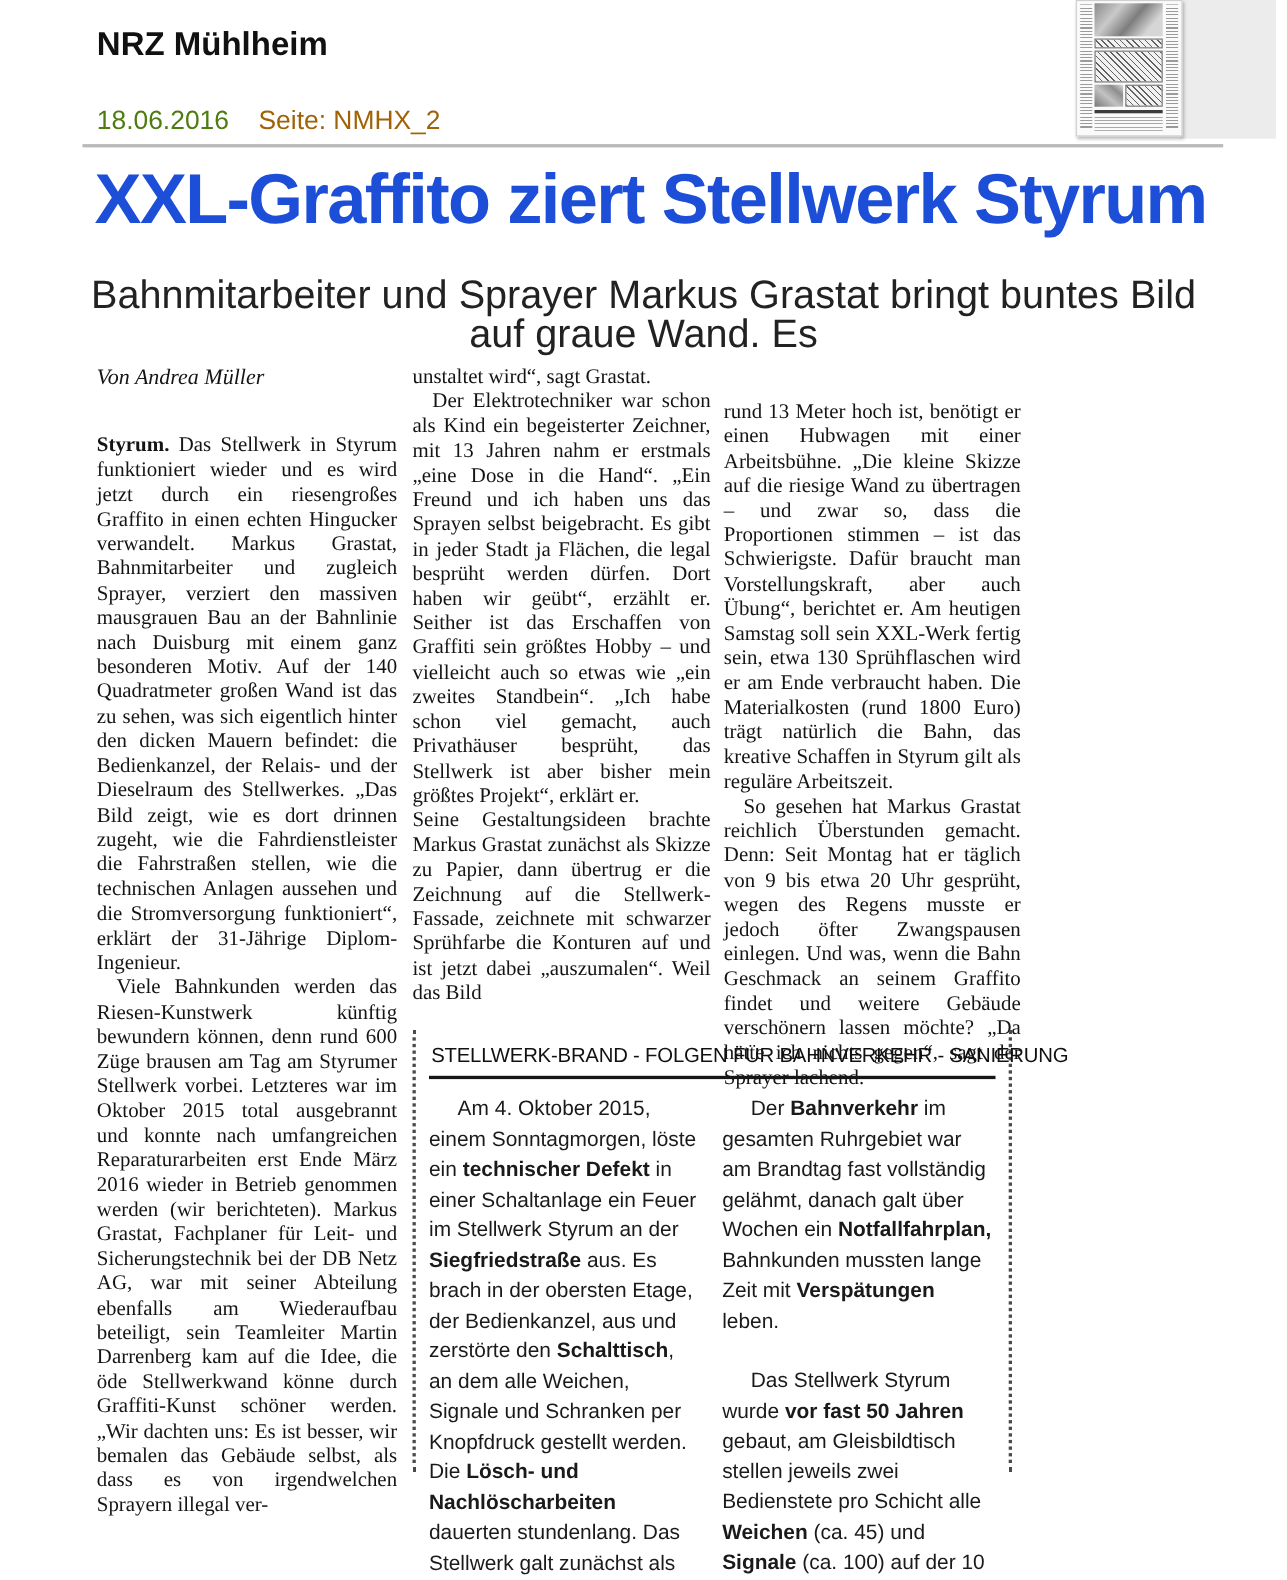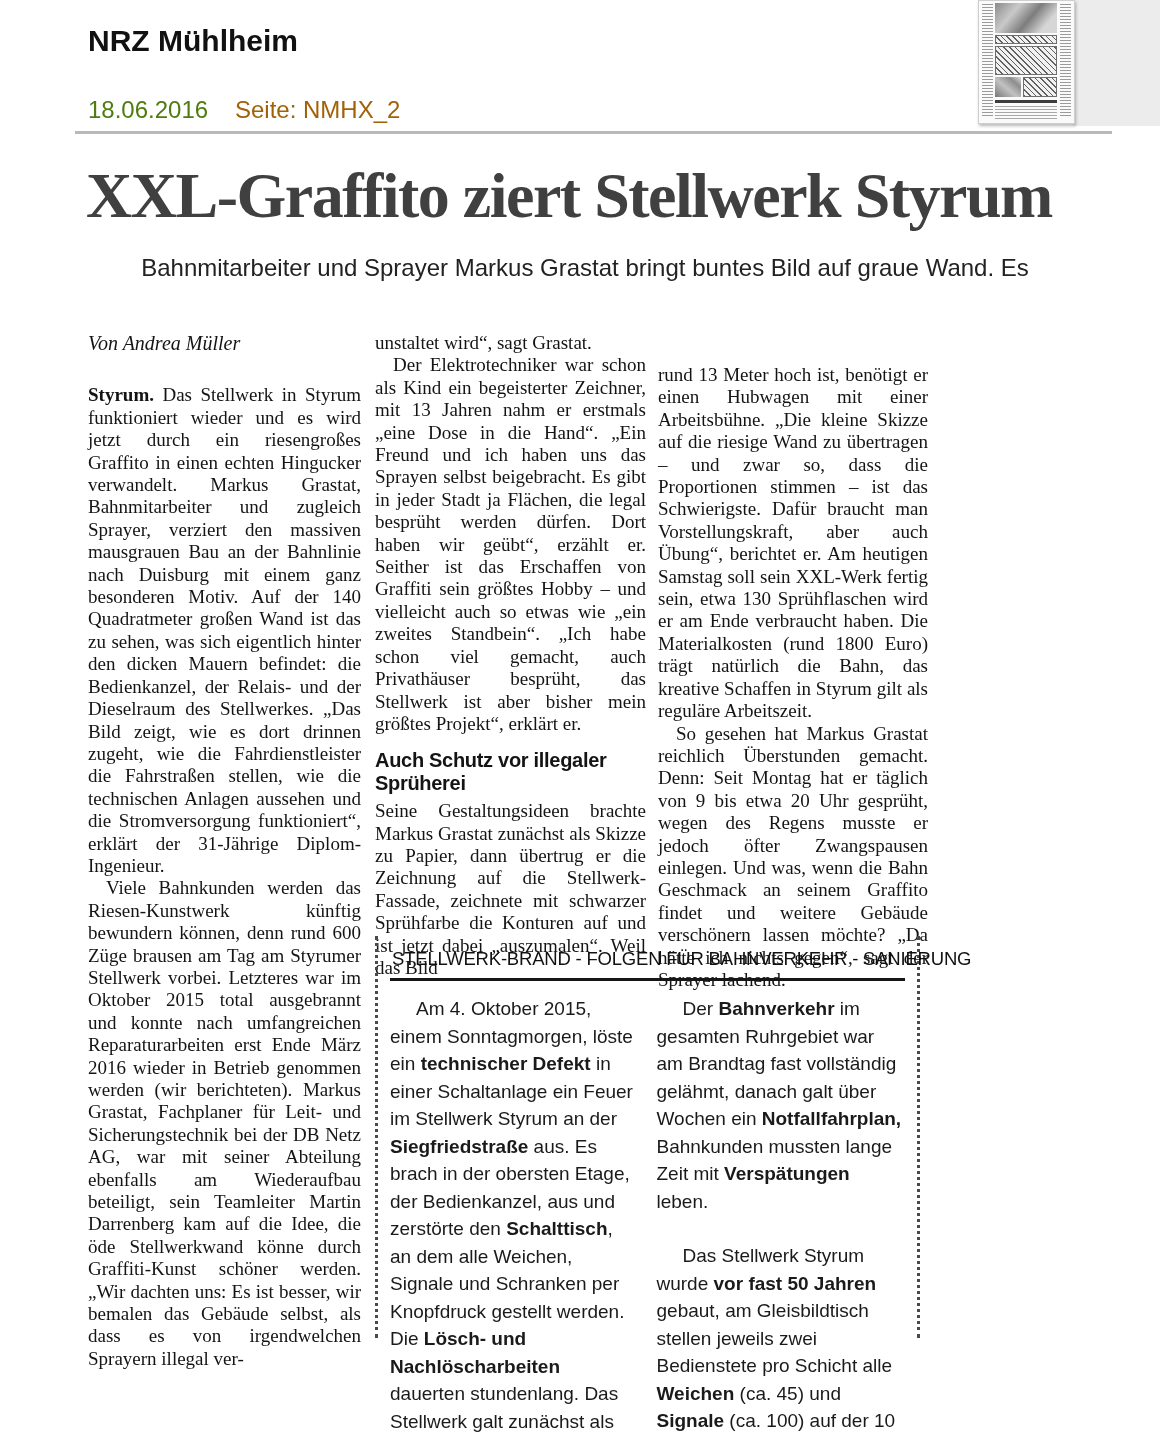--- a/index.html
+++ b/index.html
@@ -30,32 +30,32 @@
   .t-hatch1{left:16px;top:34px;width:62px;height:9px;}
   .t-hatch2{left:16px;top:45px;width:62px;height:29px;}
   .t-photo2{left:16px;top:76px;width:26px;height:20px;
             background:linear-gradient(40deg,#777 0%,#c2c2c2 45%,#8d8d8d 75%,#ddd 100%);}
   .t-hatch3{left:44px;top:76px;width:34px;height:20px;}
   .t-headbar{left:16px;top:99px;width:62px;height:3px;background:#3c3c3c;}
   .t-body{left:16px;top:105px;width:62px;height:13px;
           background:repeating-linear-gradient(to bottom,#a8a8a8 0 1px,transparent 1px 3px);}
 
   
-  .headline{position:absolute;left:86px;top:159px;width:1050px;
-            font-family:Liberation Serif, serif;font-weight:bold;font-size:64px;
-            letter-spacing:-1.5px;color:#404040;white-space:nowrap;}
+  .headline{position:absolute;left:86px;top:144px;width:1050px;
+            font-family:Liberation Sans, sans-serif;font-weight:bold;font-size:64px;
+            letter-spacing:-1.5px;color:#1d4ed8;white-space:nowrap;}
   .subheadline{position:absolute;left:65px;top:250px;width:1040px;text-align:center;
-               font-family:"Liberation Sans",sans-serif;font-size:24px;line-height:35px;color:#222;}
+               font-family:"Liberation Sans",sans-serif;font-size:36px;line-height:35px;color:#222;}
 
   
   .col{position:absolute;font-size:19px;line-height:22.4px;text-align:justify;color:#141414;}
   .col-1{left:88px;top:332px;width:273px;}
   .col-2{left:375px;top:332px;width:271px;}
   .col-3{left:658px;top:332px;width:270px;margin-top:32px;}
-  .byline{font-style:italic;font-size:20px;margin-bottom:30px;text-align:left;}
+  .byline{font-style:italic;font-size:20px;margin-bottom:40px;text-align:left;}
   .para{margin:0;}
   .para.indent{text-indent:18px;}
   .b{font-weight:bold;}
   .col-subhead{font-family:"Liberation Sans",sans-serif;font-weight:bold;font-size:20px;
                margin-top:14px;margin-bottom:6px;text-align:left;letter-spacing:-0.3px;}
 
   
   .infobox{position:absolute;left:375px;top:936px;width:545px;height:402px;box-sizing:border-box;
            border-left:3px dotted #4a4a4a;border-right:3px dotted #4a4a4a;padding:8px 12px 0 12px;
            font-family:"Liberation Sans",sans-serif;}
@@ -100,21 +100,20 @@
     <div class="byline">Von Andrea Müller</div>
     <div>
         <div class="para"><span class="b">Styrum.</span><span> Das Stellwerk in Styrum funktioniert wieder und es wird jetzt durch ein riesengroßes Graffito in einen echten Hingucker verwandelt. Markus Grastat, Bahnmitarbeiter und zugleich Sprayer, verziert den massiven mausgrauen Bau an der Bahnlinie nach Duisburg mit einem ganz besonderen Motiv. Auf der 140 Quadratmeter großen Wand ist das zu sehen, was sich eigentlich hinter den dicken Mauern befindet: die Bedienkanzel, der Relais- und der Dieselraum des Stellwerkes. „Das Bild zeigt, wie es dort drinnen zugeht, wie die Fahrdienstleister die Fahrstraßen stellen, wie die technischen Anlagen aussehen und die Stromversorgung funktioniert“, erklärt der 31-Jährige Diplom-Ingenieur.</span></div>
         <div class="para indent"><span>Viele Bahnkunden werden das Riesen-Kunstwerk künftig bewundern können, denn rund 600 Züge brausen am Tag am Styrumer Stellwerk vorbei. Letzteres war im Oktober 2015 total ausgebrannt und konnte nach umfangreichen Reparaturarbeiten erst Ende März 2016 wieder in Betrieb genommen werden (wir berichteten). Markus Grastat, Fachplaner für Leit- und Sicherungstechnik bei der DB Netz AG, war mit seiner Abteilung ebenfalls am Wiederaufbau beteiligt, sein Teamleiter Martin Darrenberg kam auf die Idee, die öde Stellwerkwand könne durch Graffiti-Kunst schöner werden. „Wir dachten uns: Es ist besser, wir bemalen das Gebäude selbst, als dass es von irgendwelchen Sprayern illegal ver-</span></div>
       </div>
   </div>
   <div class="col col-2">
     <div>
         <div class="para"><span>unstaltet wird“, sagt Grastat.</span></div>
         <div class="para indent"><span>Der Elektrotechniker war schon als Kind ein begeisterter Zeichner, mit 13 Jahren nahm er erstmals „eine Dose in die Hand“. „Ein Freund und ich haben uns das Sprayen selbst beigebracht. Es gibt in jeder Stadt ja Flächen, die legal besprüht werden dürfen. Dort haben wir geübt“, erzählt er. Seither ist das Erschaffen von Graffiti sein größtes Hobby – und vielleicht auch so etwas wie „ein zweites Standbein“. „Ich habe schon viel gemacht, auch Privathäuser besprüht, das Stellwerk ist aber bisher mein größtes Projekt“, erklärt er.</span></div>
-        <div class="col-subhead"><span class="b">Auch Schutz vor illegaler Sprüherei</span></div>
         <div class="para"><span>Seine Gestaltungsideen brachte Markus Grastat zunächst als Skizze zu Papier, dann übertrug er die Zeichnung auf die Stellwerk-Fassade, zeichnete mit schwarzer Sprühfarbe die Konturen auf und ist jetzt dabei „auszumalen“. Weil das Bild</span></div>
       </div>
   </div>
   <div class="col col-3">
     <div>
         <div class="para"><span>rund 13 Meter hoch ist, benötigt er einen Hubwagen mit einer Arbeitsbühne. „Die kleine Skizze auf die riesige Wand zu übertragen – und zwar so, dass die Proportionen stimmen – ist das Schwierigste. Dafür braucht man Vorstellungskraft, aber auch Übung“, berichtet er. Am heutigen Samstag soll sein XXL-Werk fertig sein, etwa 130 Sprühflaschen wird er am Ende verbraucht haben. Die Materialkosten (rund 1800 Euro) trägt natürlich die Bahn, das kreative Schaffen in Styrum gilt als reguläre Arbeitszeit.</span></div>
         <div class="para indent"><span>So gesehen hat Markus Grastat reichlich Überstunden gemacht. Denn: Seit Montag hat er täglich von 9 bis etwa 20 Uhr gesprüht, wegen des Regens musste er jedoch öfter Zwangspausen einlegen. Und was, wenn die Bahn Geschmack an seinem Graffito findet und weitere Gebäude verschönern lassen möchte? „Da hätte ich nichts gegen“, sagt der Sprayer lachend.</span></div>
       </div>
   </div>
 

